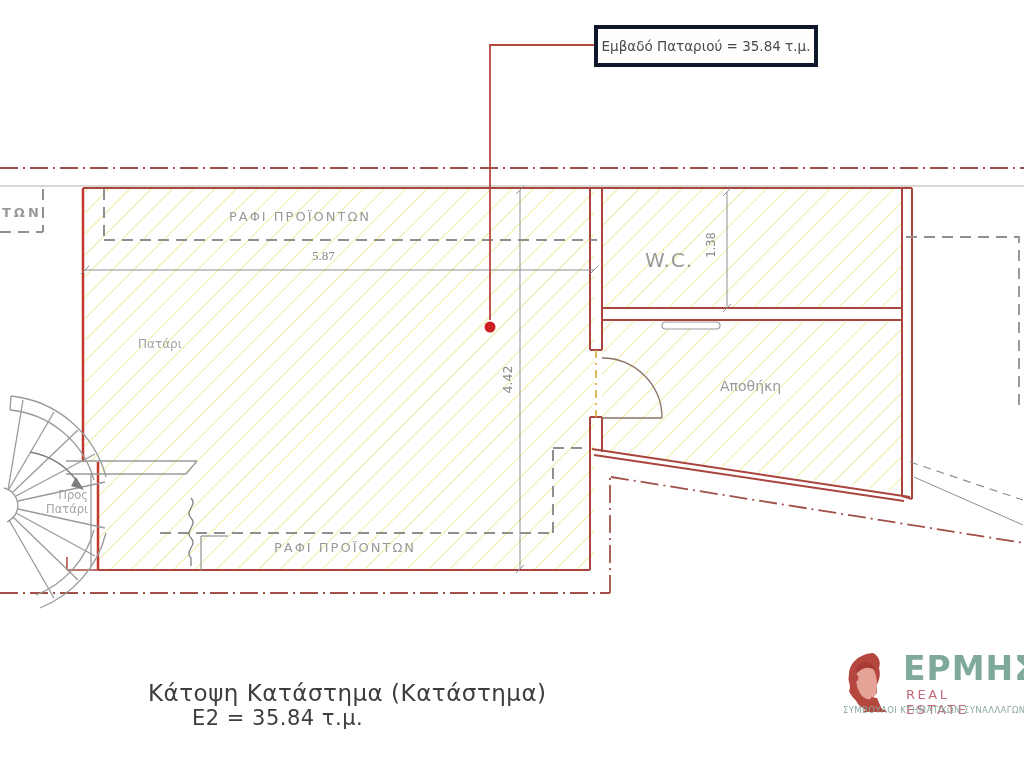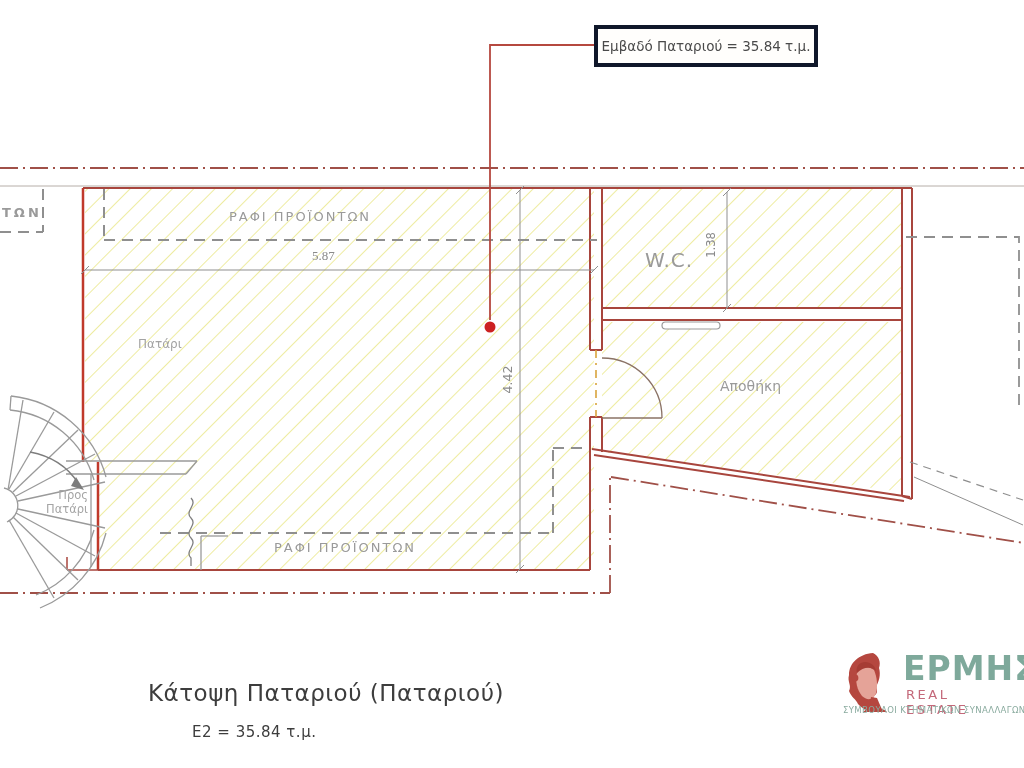--- a/index.html
+++ b/index.html
@@ -7,21 +7,21 @@
          font-family:"DejaVu Sans","Liberation Sans",sans-serif;}
   #plan-svg{position:absolute;left:0;top:0;}
   .lbl{position:absolute;color:#9a9a9a;font-size:13px;white-space:nowrap;line-height:1.25;}
   .dim{position:absolute;color:#8a8a8a;font-size:13px;white-space:nowrap;}
   .rot{transform:rotate(-90deg);transform-origin:center center;}
   #callout{position:absolute;left:594px;top:25px;width:216px;height:34px;
            border:4px solid #0f172a;background:#fffefc;display:flex;align-items:center;
            justify-content:center;color:#4a4a4a;font-size:13.5px;}
   #title-block{position:absolute;left:148px;top:680px;color:#3d3d3d;}
   #title-line1{font-size:23px;letter-spacing:0.5px;}
-  #title-line2{font-size:15px;margin-top:17px;margin-left:44px;letter-spacing:0.5px;}
+  #title-line2{font-size:21px;margin-left:44px;letter-spacing:0.5px;}
   #logo{position:absolute;left:843px;top:649px;width:175px;height:68px;}
   #logo-head{position:absolute;left:0px;top:2px;}
   #logo-brand{position:absolute;left:60px;top:0px;font-size:33px;font-weight:bold;
               color:#7ea99b;letter-spacing:1px;}
   #logo-sub{position:absolute;left:63px;top:38px;font-size:13px;color:#c4697a;
             letter-spacing:2.5px;}
   #logo-tagline{position:absolute;left:0px;top:56px;font-size:8.5px;color:#8aab9f;
                 letter-spacing:0.4px;white-space:nowrap;}
   .preline{white-space:pre-line;}
 </style>
@@ -164,21 +164,21 @@
   <div class="lbl" style="left:138px;top:337px;font-size:12px;color:#a3a3a3;">Πατάρι</div>
   <div class="lbl" style="left:720px;top:378px;font-size:14px;">Αποθήκη</div>
   <div class="lbl preline" style="left:22px;top:488px;font-size:11.5px;color:#a5a5a5;text-align:right;width:66px;">Προς
 Πατάρι</div>
 
   <div class="dim" style="left:312px;top:248px;font-family:Liberation Serif, serif;">5.87</div>
   <div class="dim rot" style="left:494px;top:372px;font-size:12.5px;">4.42</div>
   <div class="dim rot" style="left:698px;top:238px;font-size:11.5px;">1.38</div>
 
   <div id="title-block">
-    <div id="title-line1">Κάτοψη Παταριού (Παταριού)</div>
+    <div id="title-line1">Κάτοψη Κατάστημα (Κατάστημα)</div>
     <div id="title-line2">Ε2 = 35.84 τ.μ.</div>
   </div>
 
   <div id="logo">
     <svg id="logo-head" width="58" height="62" viewBox="0 0 58 62">
       <path d="M30,2 C16,3 6,12 6,24 C4,31 9,34 6,40 C8,46 13,48 15,53 C20,59 28,61 33,61
                C30,55 32,50 30,45 C34,44 35,40 33,36 C36,30 38,24 36,17 C38,11 36,5 30,2 Z" fill="#b5473f"></path>
       <path d="M14,22 C12,30 14,39 19,45 C24,50 31,49 33,42 C35,35 34,26 31,19 C25,14 16,15 14,22 Z" fill="#e5a398"></path>
       <path d="M14,22 C20,16 28,15 33,20 C32,13 24,9 18,12 C14,14 13,18 14,22 Z" fill="#a63c34"></path>
       <circle cx="12" cy="27" r="3.4" fill="#b5473f"></circle>

